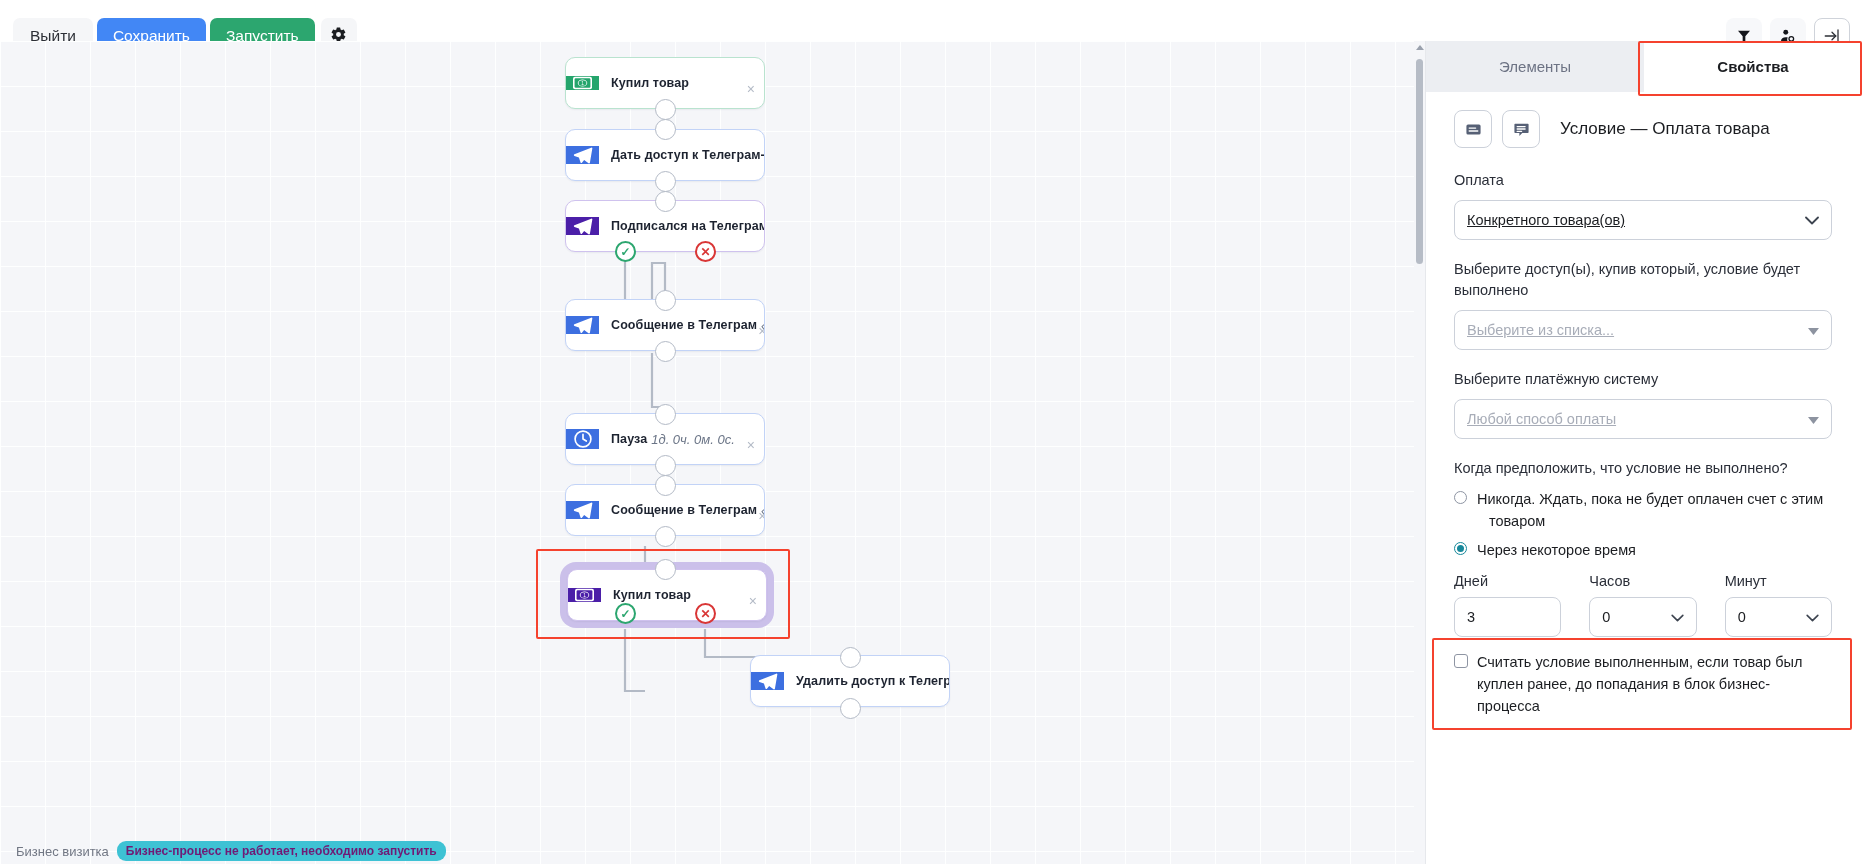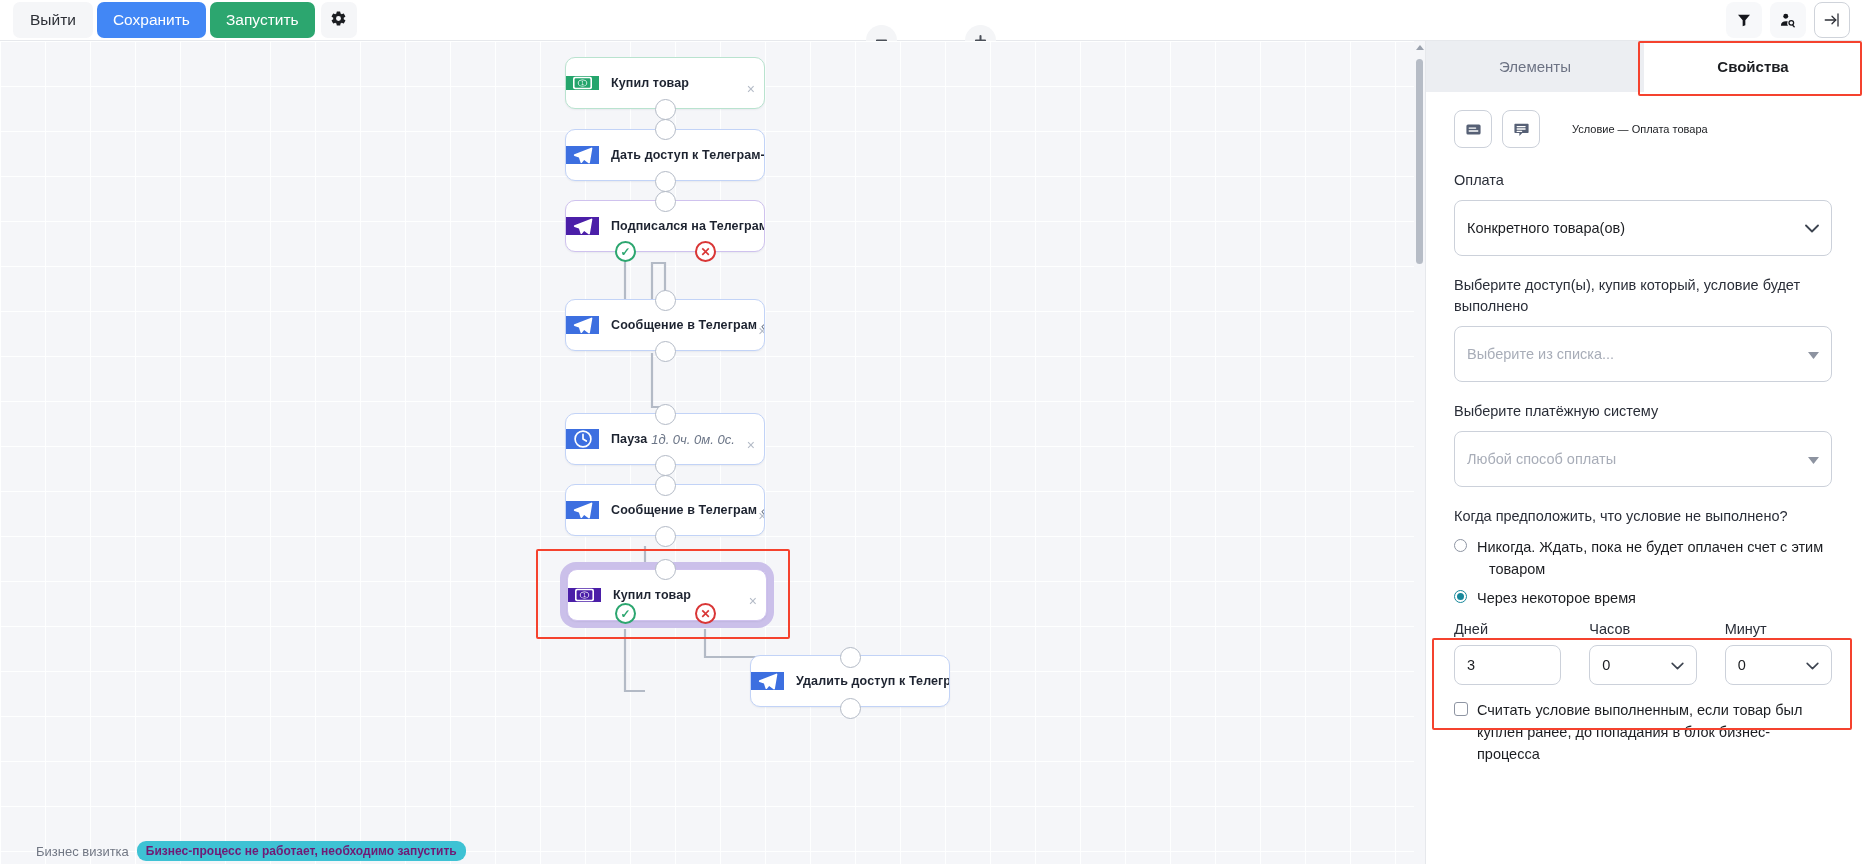--- a/index.html
+++ b/index.html
@@ -6,21 +6,21 @@
   html, body {
     width: 1862px; height: 864px;
     font-family: "Liberation Sans", sans-serif;
     background: #ffffff;
     overflow: hidden;
   }
   #app { position: relative; width: 1862px; height: 864px; }
 
   
   .toolbar {
-    position: absolute; top: 0; left: 0; width: 1862px; height: 41px;
+    position: absolute; top: 16px; left: 0; width: 1862px; height: 41px;
     background: #ffffff; border-bottom: 1px solid #e6e8ec;
     display: flex; align-items: center;
   }
   .tb-left { display: flex; align-items: center; gap: 0px; padding-left: 13px; }
   .tb-btn {
     height: 36px; border-radius: 7px; border: none;
     font-size: 15.5px; font-family: "Liberation Sans", sans-serif;
     display: flex; align-items: center; justify-content: center;
     cursor: pointer; white-space: nowrap;
   }
@@ -142,21 +142,21 @@
   .edge-svg { position: absolute; top: 0; left: 0; width: 1425px; height: 823px; pointer-events: none; }
 
   .hl-box {
     position: absolute; border: 2px solid #f5422e; border-radius: 2px;
     pointer-events: none;
   }
 
   
   .statusbar {
     position: absolute; bottom: 0; left: 0; width: 1425px; height: 26px;
-    display: flex; align-items: center; padding-left: 36px; gap: 8px;
+    display: flex; align-items: center; padding-left: 16px; gap: 8px;
     background: transparent;
   }
   .st-name { font-size: 13px; color: #717784; }
   .st-badge {
     background: #3ec2d4; color: #701a75; font-size: 12px; font-weight: bold;
     padding: 3px 9px; border-radius: 9px; white-space: nowrap;
   }
 
   
   .panel {
@@ -173,30 +173,31 @@
 
   .panel-head {
     display: flex; align-items: center; gap: 10px;
     padding: 18px 0 0 28px;
   }
   .head-icon {
     width: 38px; height: 38px; border-radius: 8px; border: 1px solid #ccd1da;
     background: #ffffff; display: flex; align-items: center; justify-content: center;
     cursor: pointer; color: #566075;
   }
-  .head-title { font-size: 11px; color: #1b1d21; margin-left: 22px; text-align: right; }
+  .head-title { font-size: 17px; color: #1b1d21; margin-left: 10px; text-align: right; }
 
   .panel-body { padding: 22px 30px 0 28px; overflow: hidden; }
   .fld-label { font-size: 14.5px; color: #2a2e38; margin-bottom: 9px; line-height: 1.45; }
   .fld { margin-bottom: 19px; }
   .select-box {
-    width: 100%; height: 56px; border: 1px solid #ccd1da; border-radius: 8px;
+    width: 100%; height: 40px; border: 1px solid #ccd1da; border-radius: 8px;
     background: #ffffff; display: flex; align-items: center;
     padding: 0 12px; font-size: 14.5px; color: #1b1d21; cursor: pointer;
     position: relative;
+    text-decoration: underline;
   }
   .select-box.placeholder { color: #a8adb8; }
   .chev {
     position: absolute; right: 12px; color: #3d4450;
   }
   .chev.small { color: #8d93a0; }
 
   .radio-row { display: flex; align-items: flex-start; gap: 8px; margin-bottom: 7px; }
   .radio {
     width: 13px; height: 13px; border-radius: 50%; border: 1.5px solid #8e95a3;

